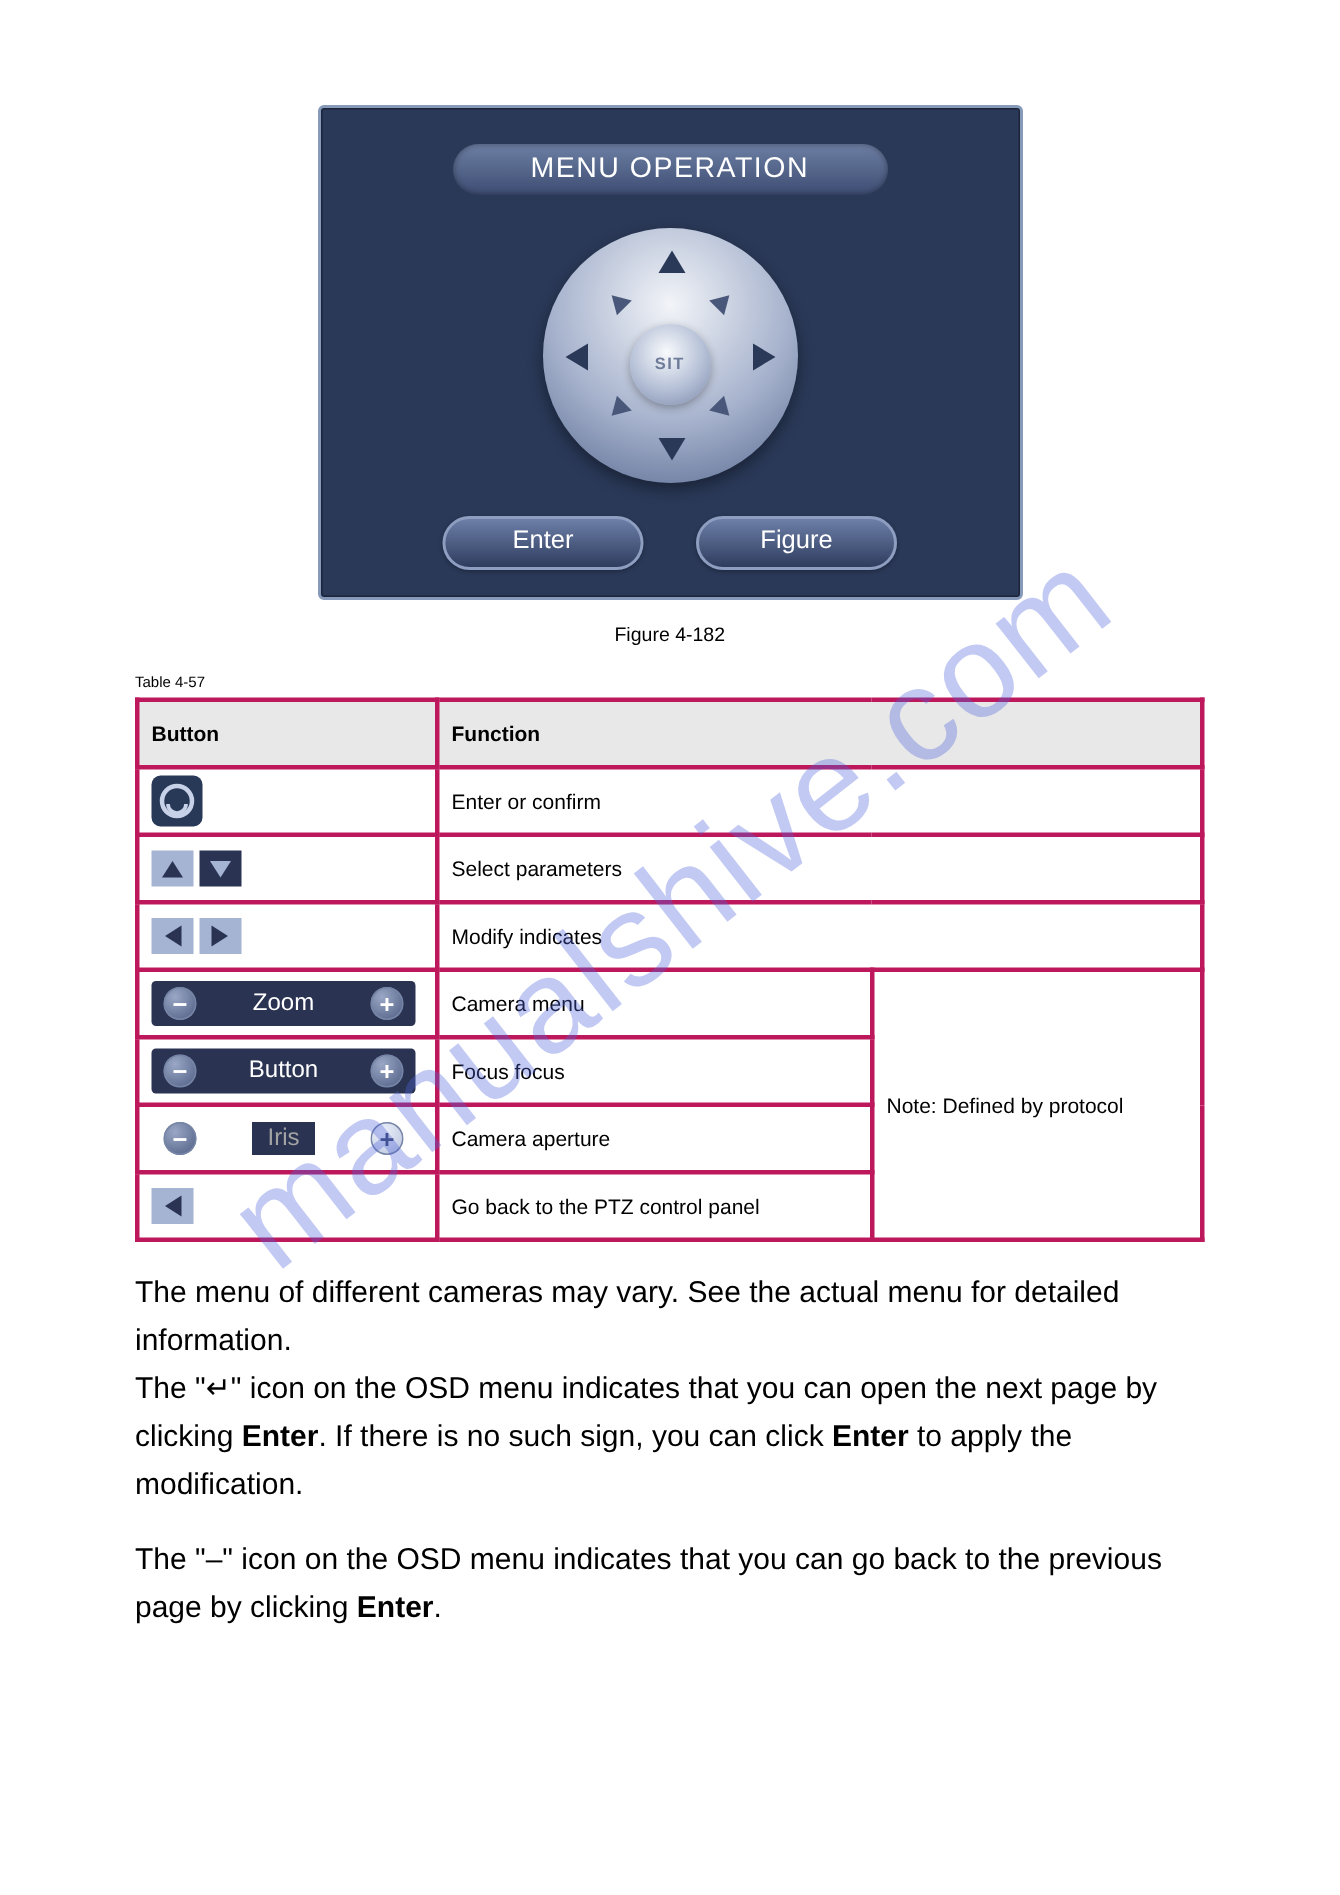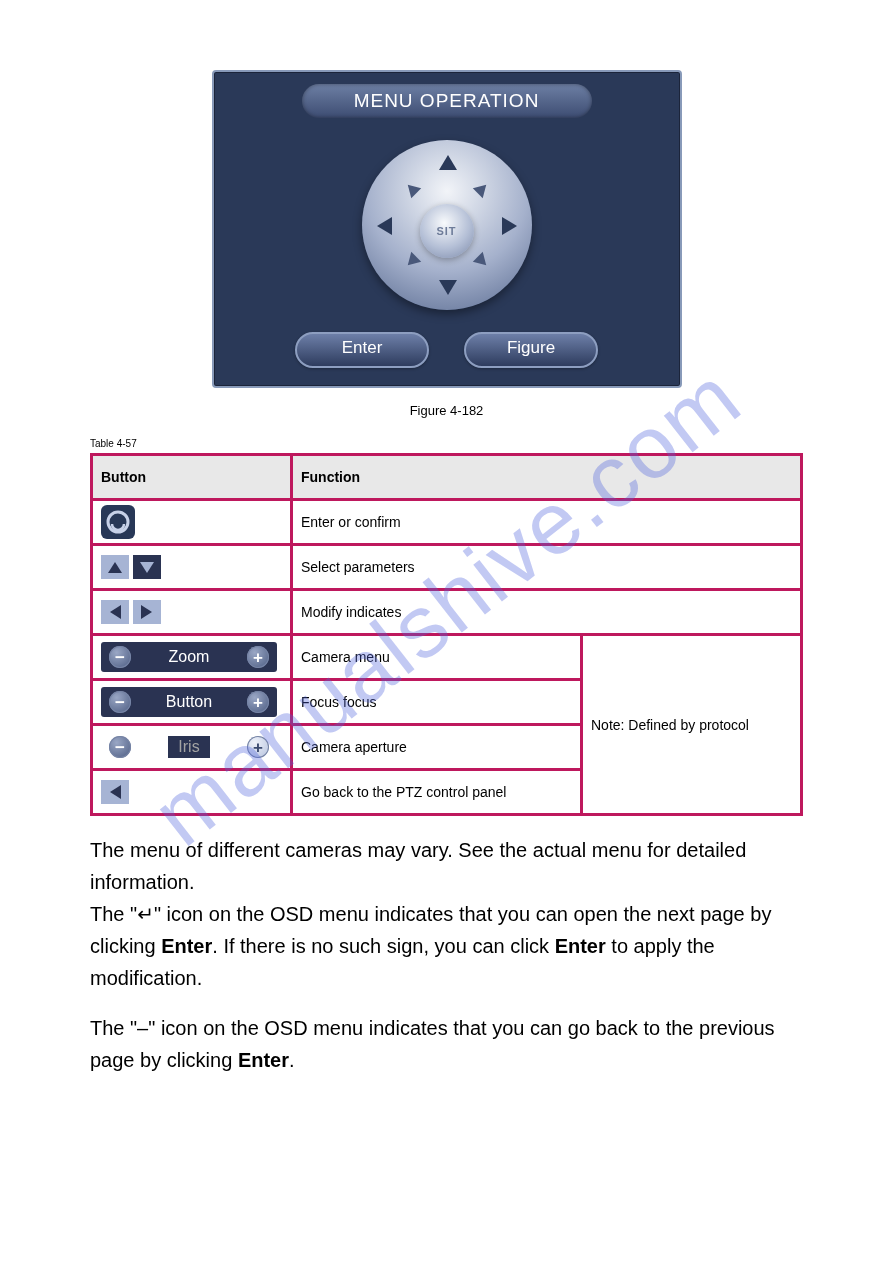--- a/index.html
+++ b/index.html
@@ -17,21 +17,21 @@
 
   
   .dialog-wrap {
     width: 470px;
     margin: 10px auto 15px auto;
   }
   .dialog {
     background: #2a3958;
     border: 2px solid #889ab9;
     border-radius: 4px;
-    padding: 12px 18px 18px 18px;
+    padding: 24px 18px 18px 18px;
     box-shadow: 0 0 0 1px #1b243a inset;
   }
   .dialog-title {
     background: linear-gradient(#6d7fa4, #3d4c72);
     color: #fff;
     text-align: center;
     border-radius: 18px;
     height: 34px;
     line-height: 34px;
     font-size: 19px;

